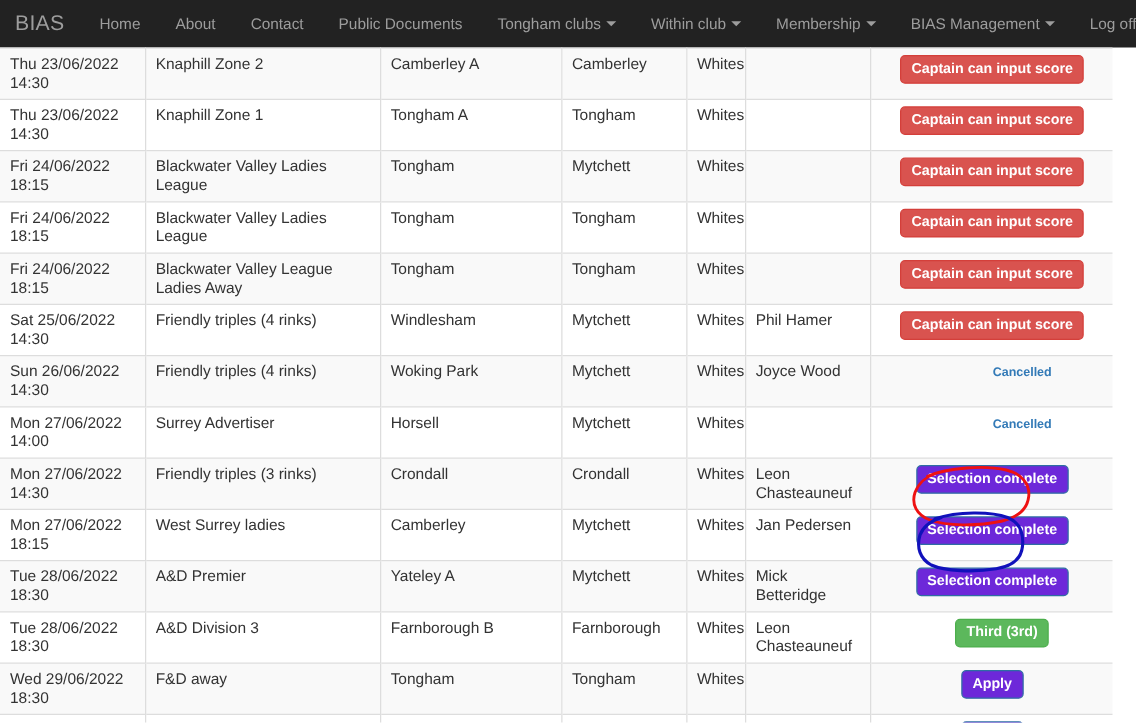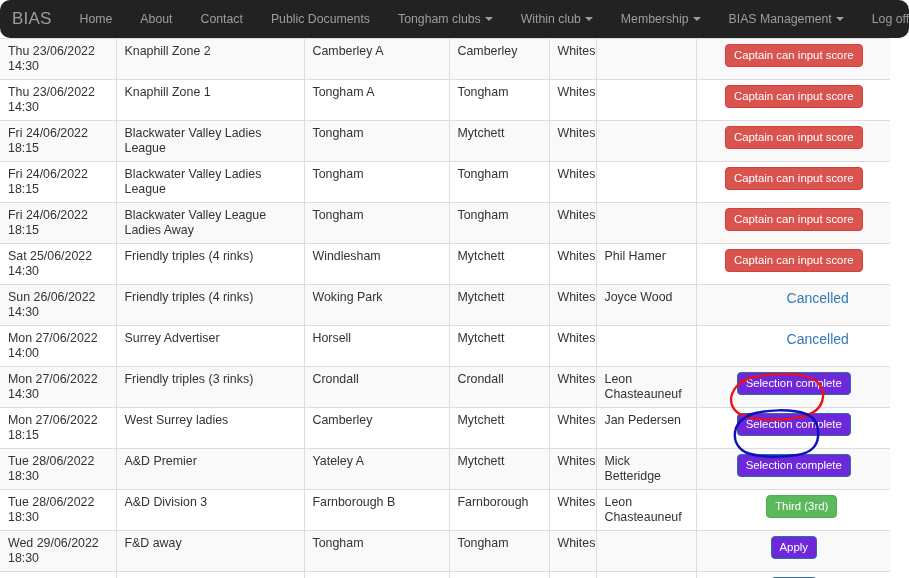--- a/index.html
+++ b/index.html
@@ -12,21 +12,20 @@
   }
 
   
   .navbar {
     height: 38px;
     background: #222222;
     display: flex;
     align-items: center;
     width: 100%;
     position: relative;
-    border-radius: 10px;
   }
   .nav-left { display: flex; align-items: center; }
   .nav-right { display: flex; align-items: center; margin-left: auto; padding-right: 8px; }
   .brand {
     color: #9d9d9d;
     font-size: 17px;
     padding: 0 14px 0 12px;
     letter-spacing: 0.2px;
     line-height: 38px;
     text-decoration: none;
@@ -65,21 +64,21 @@
     color: #333333;
   }
   table.sched td {
     border-top: 1px solid #dddddd;
     border-right: 1px solid #dddddd;
     padding: 5px 7px 5px 8px;
     vertical-align: top;
     line-height: 15px;
     overflow: hidden;
   }
-  table.sched td:last-child { border-right: none; }
+  table.sched td:last-child { border-right: none; font-weight: bold; }
   table.sched tr:nth-child(odd) td { background: #f9f9f9; }
   table.sched tr:nth-child(even) td { background: #ffffff; }
   table.sched tr:last-child td { border-bottom: 1px solid #dddddd; }
 
   col.c-date   { width: 116px; }
   col.c-match  { width: 188px; }
   col.c-venue  { width: 145px; }
   col.c-loc    { width: 100px; }
   col.c-dress  { width: 47px; }
   col.c-capt   { width: 100px; }
@@ -99,21 +98,21 @@
     white-space: nowrap;
     text-decoration: none;
     font-family: "Liberation Sans", sans-serif;
   }
   .btn-danger  { background: #d9534f; border-color: #d43f3a; }
   .btn-primary { background: #6d28d9; border-color: #2e6da4; }
   .btn-success { background: #5cb85c; border-color: #4cae4c; margin-left: 16px; }
 
   .link-cancel {
     color: #337ab7;
-    font-size: 14px;
+    font-size: 10px;
     line-height: 16px;
     text-decoration: none;
     cursor: pointer;
     margin-left: 48px;
   }
 
   
   .annot-layer {
     position: absolute;
     left: 0; top: 0;

